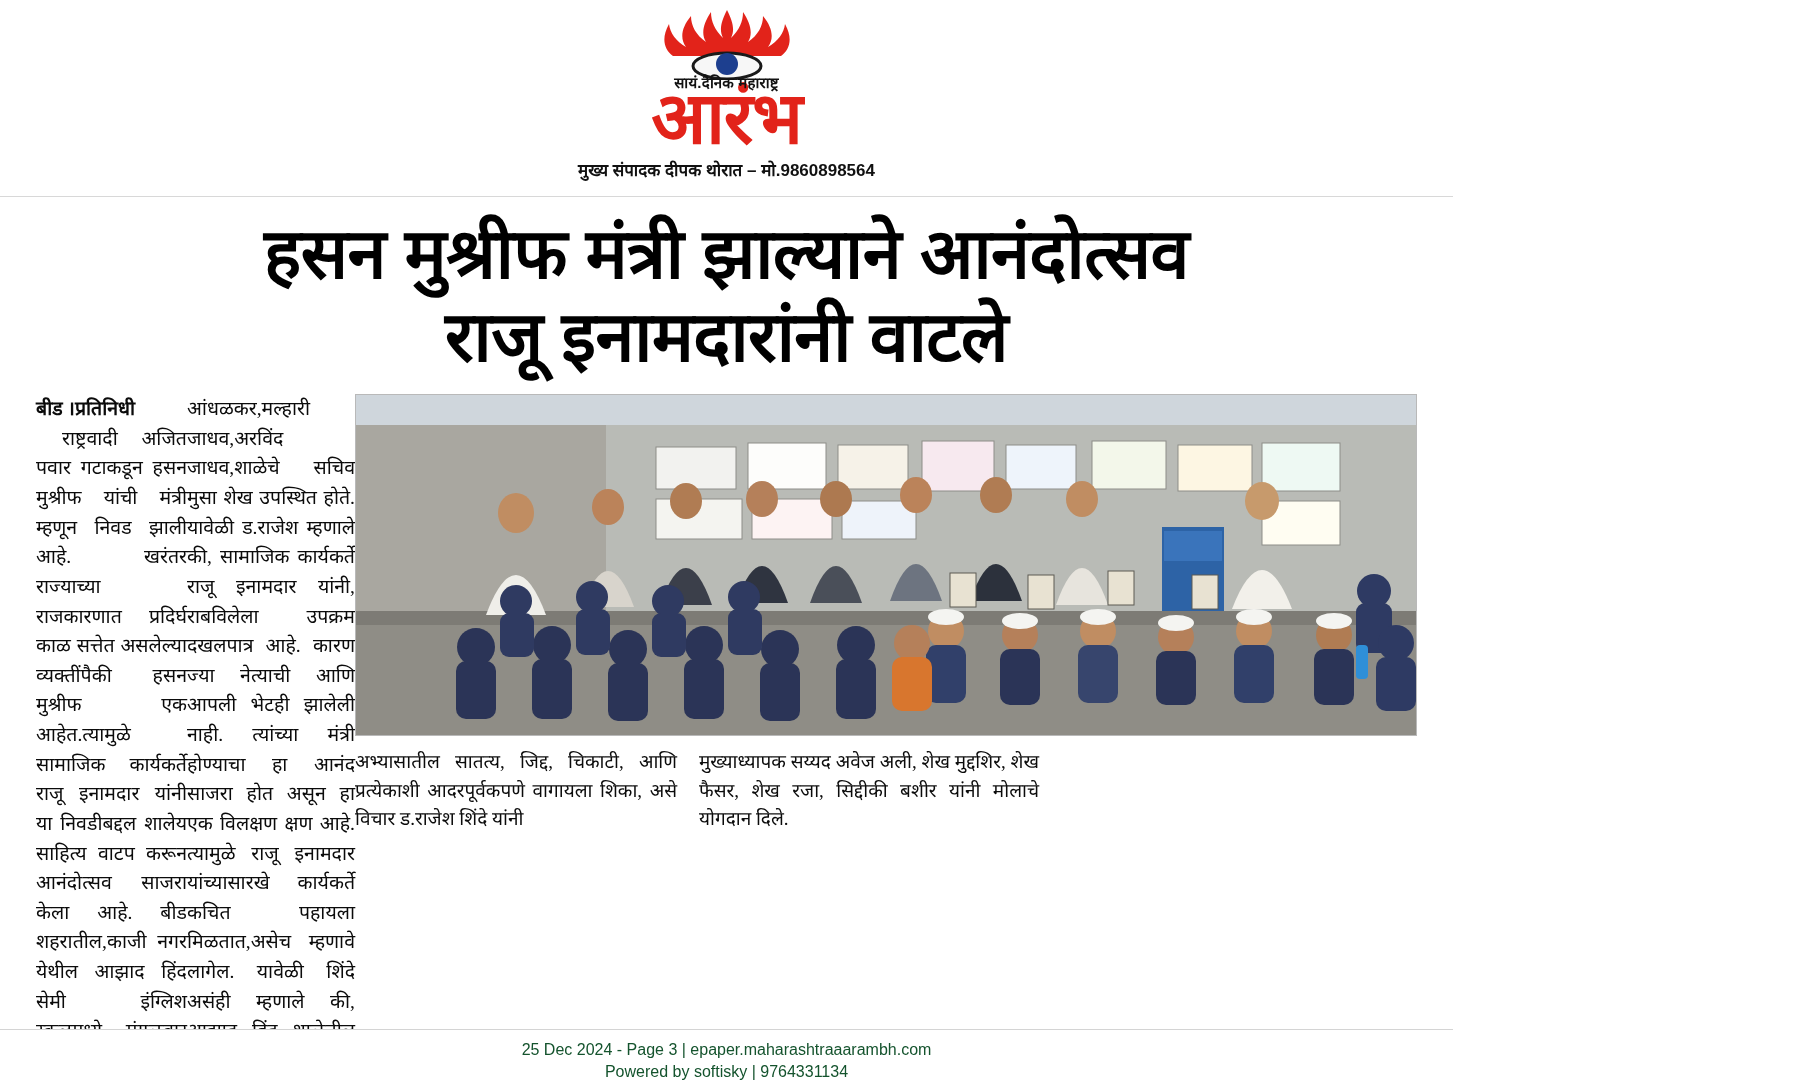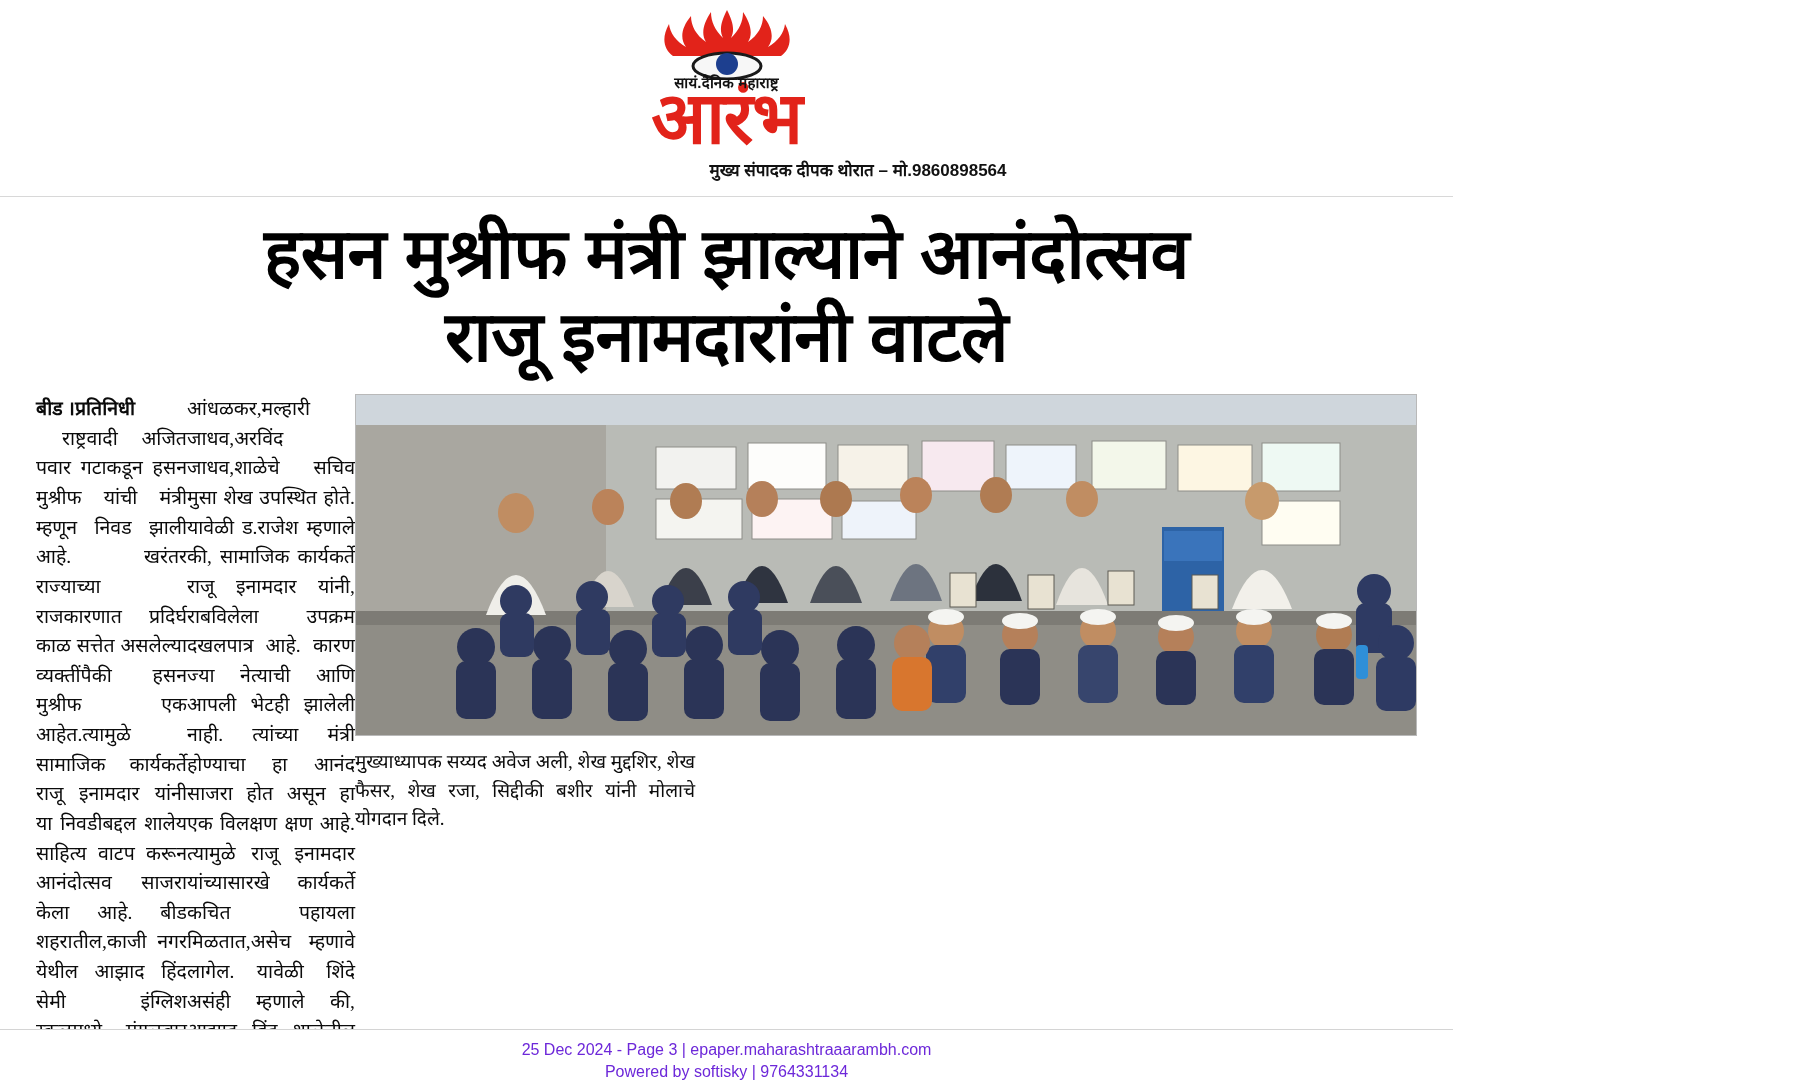--- a/index.html
+++ b/index.html
@@ -66,21 +66,20 @@
     padding: 0;
     white-space: nowrap;
   }
   .masthead-sub {
     font-family: "Liberation Sans", sans-serif;
     font-size: 17px;
     font-weight: bold;
     color: #111;
     margin-top: 6px;
     white-space: nowrap;
-    text-align: right;
   }
 
   
   .headline-block {
     padding: 16px 40px 6px 40px;
     text-align: center;
   }
   .headline-line {
     font-family: "Liberation Sans", sans-serif;
     font-weight: bold;
@@ -164,21 +163,21 @@
     display: flex;
     flex-direction: column;
     align-items: center;
     justify-content: center;
     gap: 4px;
     background: #fff;
   }
   .footer-line {
     font-family: "Liberation Sans", sans-serif;
     font-size: 16px;
-    color: #6d28d9;
+    color: #14532d;
   }
 </style>
 </head>
 <body>
 
 <div class="page">
 
   <div class="masthead">
     <div class="masthead-inner">
       <div class="flame">
@@ -346,20 +345,21 @@
             <rect x="672" y="180" width="26" height="34"></rect>
             <rect x="752" y="176" width="26" height="34"></rect>
             <rect x="836" y="180" width="26" height="34"></rect>
           </g>
 
           <rect x="1000" y="250" width="12" height="34" rx="4" fill="#2f8fd8"></rect>
         </svg>
       </div>
 
       <div class="caption-row">
+        <div class="caption-col cap-1">अभ्यासातील सातत्य, जिद्द, चिकाटी, आणि प्रत्येकाशी आदरपूर्वकपणे वागायला शिका, असे विचार ड.राजेश शिंदे यांनी</div>
         <div class="caption-col cap-3">मुख्याध्यापक सय्यद अवेज अली, शेख मुद्दशिर, शेख फैसर, शेख रजा, सिद्दीकी बशीर यांनी मोलाचे योगदान दिले.</div>
       </div>
     </div>
   </div>
 
   <div class="footer">
     <div class="footer-line">25 Dec 2024 - Page 3 |  epaper.maharashtraaarambh.com</div>
     <div class="footer-line">Powered by softisky | 9764331134</div>
   </div>
 

